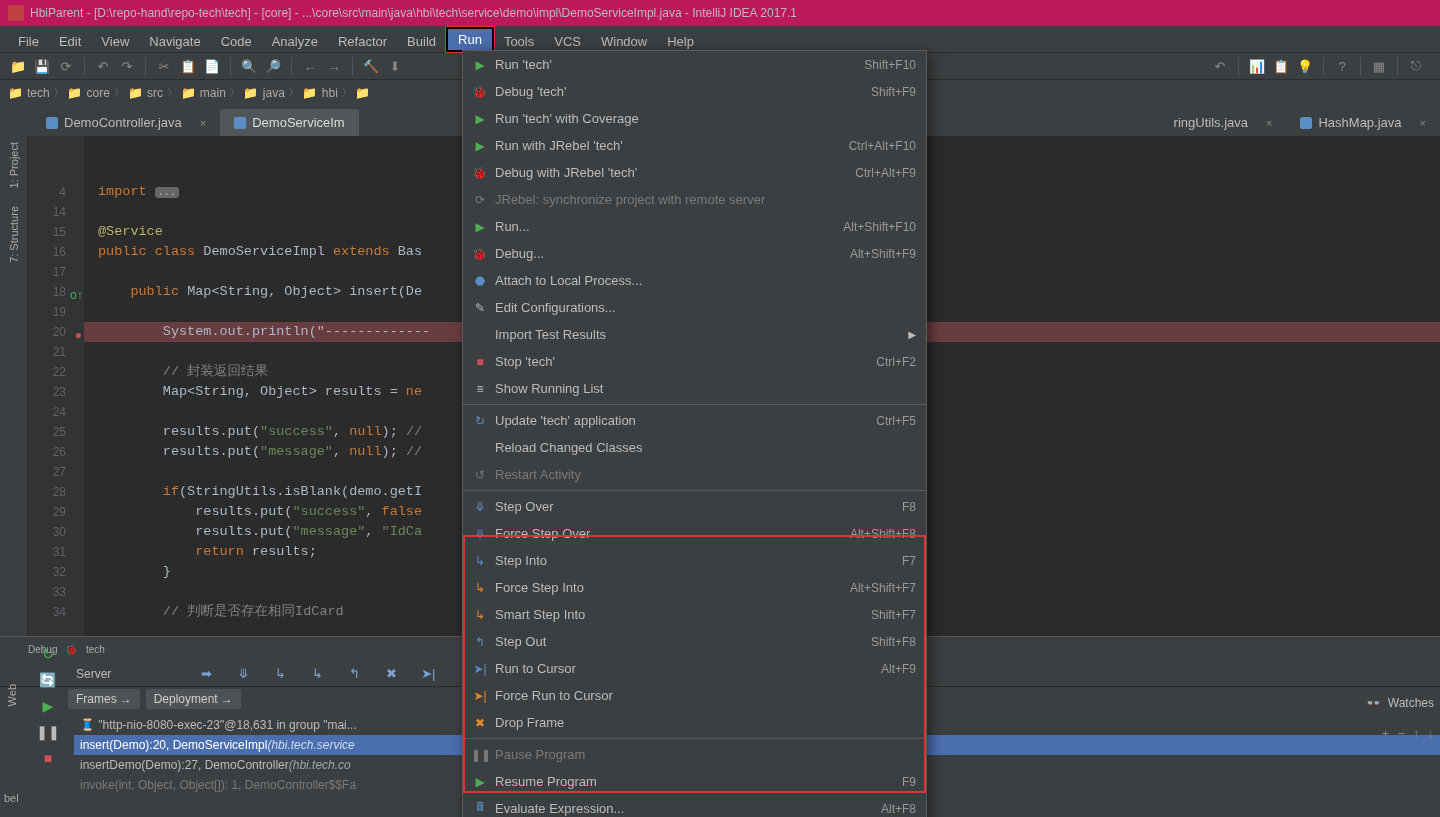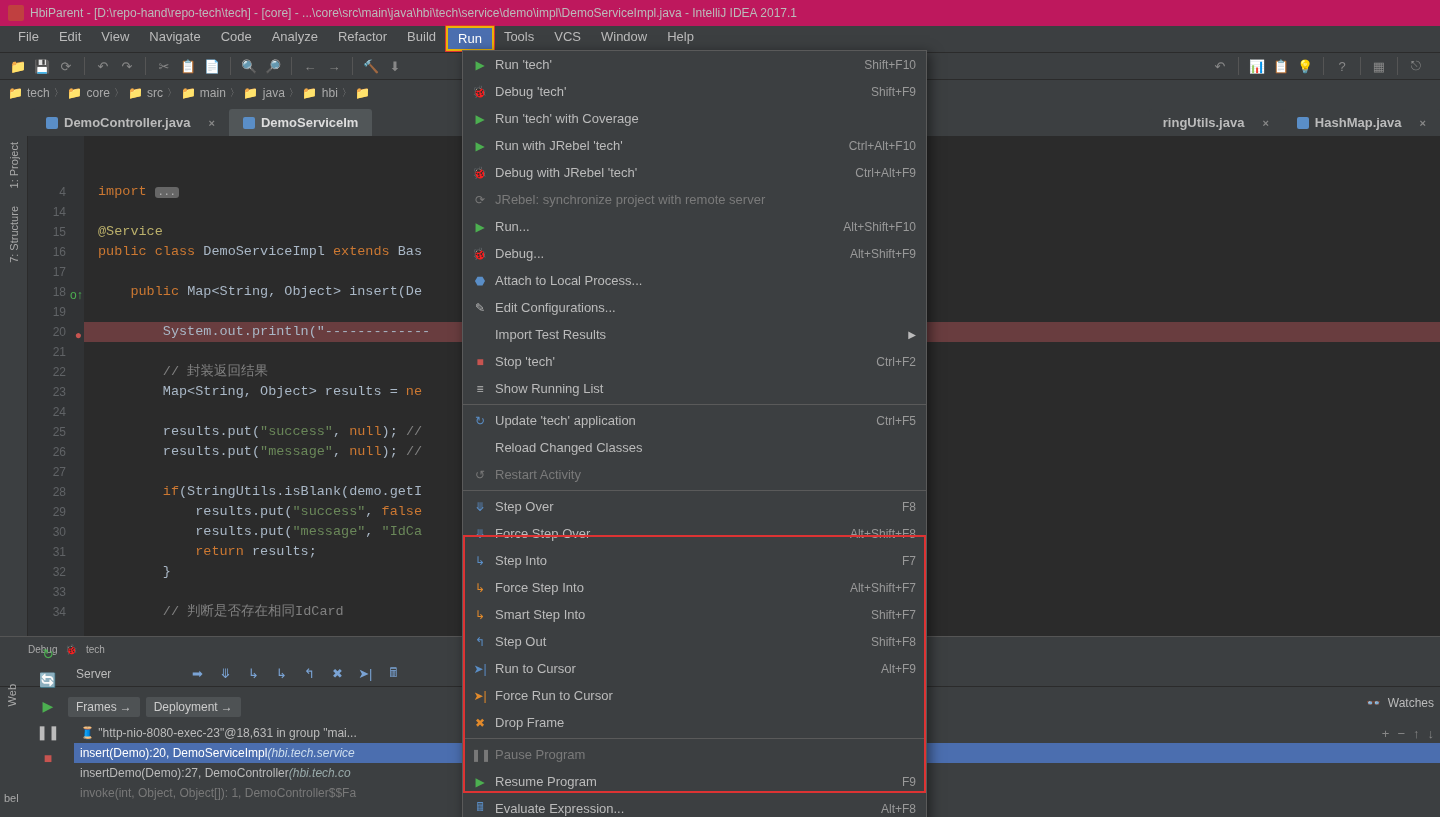--- a/index.html
+++ b/index.html
@@ -1,34 +1,34 @@
 <!DOCTYPE html>
 <html><head>
 <meta charset="utf-8">
 <style>
 * { box-sizing: border-box; margin: 0; padding: 0; }
 body { font-family: 'Segoe UI', Arial, sans-serif; font-size: 13px; background: #3c3f41; color: #bbb; width: 1440px; height: 817px; overflow: hidden; }
 
 .title-bar { background: #be185d; height: 26px; display: flex; align-items: center; padding-left: 8px; color: #bbb; font-size: 12px; }
 .title-bar .app-icon { width: 16px; height: 16px; background: #c04040; margin-right: 6px; border-radius: 2px; }
 
-.menu-bar { background: #3c3f41; height: 26px; display: flex; align-items: flex-start; padding-left: 8px; gap: 0; }
+.menu-bar { background: #3c3f41; height: 26px; display: flex; align-items: flex-end; padding-left: 8px; gap: 0; }
 .menu-bar .menu-item { padding: 3px 10px; color: #bbb; cursor: pointer; }
-.menu-bar .menu-item.open { background: #4b6eaf; color: #fff; border: 2px solid #eab308; outline:1px solid #d33;}
+.menu-bar .menu-item.open { background: #4b6eaf; color: #fff; border: 2px solid #000000; outline:1px solid #d33;}
 
 .toolbar { background: #3c3f41; height: 28px; display: flex; align-items: center; padding-left: 8px; gap: 4px; border-top:1px solid #2b2b2b; border-bottom:1px solid #2b2b2b;}
 .toolbar .tb-icon { width: 20px; height: 20px; display:flex;align-items:center;justify-content:center; color:#888; font-size:13px;}
 .toolbar .tb-sep { width: 1px; height: 18px; background: #555; margin: 0 4px; }
 
 .breadcrumb-bar { background: #3c3f41; height: 26px; display: flex; align-items: center; padding-left: 8px; gap: 4px; color: #aaa; font-size: 12px; }
 .breadcrumb-bar .crumb { display:flex; align-items:center; gap:4px;}
 .breadcrumb-bar .folder-icon { color:#5a8ec7; }
 .breadcrumb-bar .caret {color:#888; font-size:10px;}
 
-.tabs-bar { background: #3c3f41; height: 30px; display: flex; align-items: flex-end; padding-left: 32px; font-weight: bold; }
+.tabs-bar { background: #3c3f41; height: 30px; display: flex; align-items: flex-end; padding-left: 32px; }
 .tabs-bar .tab { padding: 6px 14px; color: #bbb; display:flex; align-items:center; gap:6px; font-size:13px; background:#3c3f41; border-top-left-radius:3px;border-top-right-radius:3px;}
 .tabs-bar .tab.active { background:#515658; color:#ddd;justify-content:center;}
 .tabs-bar .file-icon { width:12px;height:12px; background:#5a8ec7; border-radius:2px; position:relative;}
 .tabs-bar .file-icon.java{ background:#5a8ec7; }
 .tabs-bar .close-x { color:#888; font-size:11px; margin-left:12px;}
 
 .left-sidebar { position:absolute; left:0; top:136px; width:28px; height:500px; background:#3c3f41; display:flex; flex-direction:column; align-items:center; gap:6px; border-right:1px solid #2b2b2b;}
 .left-sidebar .vtext { writing-mode: vertical-rl; transform: rotate(180deg); color:#aaa; font-size:11px; padding:6px 2px;}
 
 .editor-area { position:absolute; left:28px; top:136px; right:0; height:500px; background:#2b2b2b; display:flex;}
@@ -54,24 +54,24 @@
 .run-dropdown .ritem.disabled { color:#7a7a7a;}
 .run-dropdown .ritem .ricon{ width:18px; text-align:center; margin-right:6px; font-size:12px;}
 .run-dropdown .ritem .rlabel{ flex:1;}
 .run-dropdown .ritem .rshortcut{ color:#999; font-size:12px;}
 .run-dropdown .rsep{ height:1px; background:#5a5a5a; margin:2px 0;}
 .run-dropdown .submenu-caret{ color:#bbb; font-size:10px;}
 .debug-section-box{ position:absolute; left:463px; top:535px; width:463px; height:258px; border:2px solid #d33; pointer-events:none; z-index:101;}
 
 .debug-panel { position:absolute; left:0; top:636px; right:0; height:181px; background:#3c3f41; border-top:1px solid #555;}
 .debug-header { height:24px; display:flex; align-items:center; padding-left:28px; gap:8px; color:#aaa; font-size:10px; background:#3c3f41;}
-.debug-toolbar-row{ height:26px; display:flex; align-items:center; padding-left:68px; gap:8px; background:#3c3f41; border-bottom:1px solid #2b2b2b;}
+.debug-toolbar-row{ height:26px; display:flex; align-items:center; padding-left:68px; gap:17px; background:#3c3f41; border-bottom:1px solid #2b2b2b;}
 .debug-toolbar-row .dicon{ width:20px; height:20px; display:flex;align-items:center;justify-content:center; font-size:13px; color:#7aa3d4;}
 .debug-toolbar-row .server-lbl{ color:#bbb; font-size:12px; padding:2px 8px; margin-right:60px;}
-.debug-subtabs { height:24px; display:flex; align-items:center; padding-left:68px; gap:6px;margin-top:8px;}
+.debug-subtabs { height:24px; display:flex; align-items:center; padding-left:68px; gap:6px;}
 .debug-subtabs .stab{ padding:3px 8px; color:#ccc; font-size:12px; background:#4e5254; border-radius:2px; display:flex;align-items:center;gap:3px;}
 .frames-list{ padding-left:74px; padding-top:4px;}
 .frames-list .frame-row{ height:20px; color:#bbb; font-size:12px; display:flex; align-items:center; padding-left:6px;}
 .frames-list .frame-row.thread{ color:#bbb;}
 .frames-list .frame-row.sel{ background:#4b6eaf; color:#fff;}
 .frames-list .frame-row .ital{ font-style:italic; color:#9aa;}
 .frames-list .frame-row.sel .ital{color:#cde;}
 .debug-leftctrl{ position:absolute; left:28px; top:644px; width:40px; display:flex; flex-direction:column; gap:6px; align-items:center;}
 .debug-leftctrl .ci{ width:20px;height:20px; display:flex;align-items:center;justify-content:center; font-size:14px;}
 .watches{ position:absolute; right:6px; top:696px; color:#bbb; font-size:12px; display:flex; align-items:center; gap:6px;}

